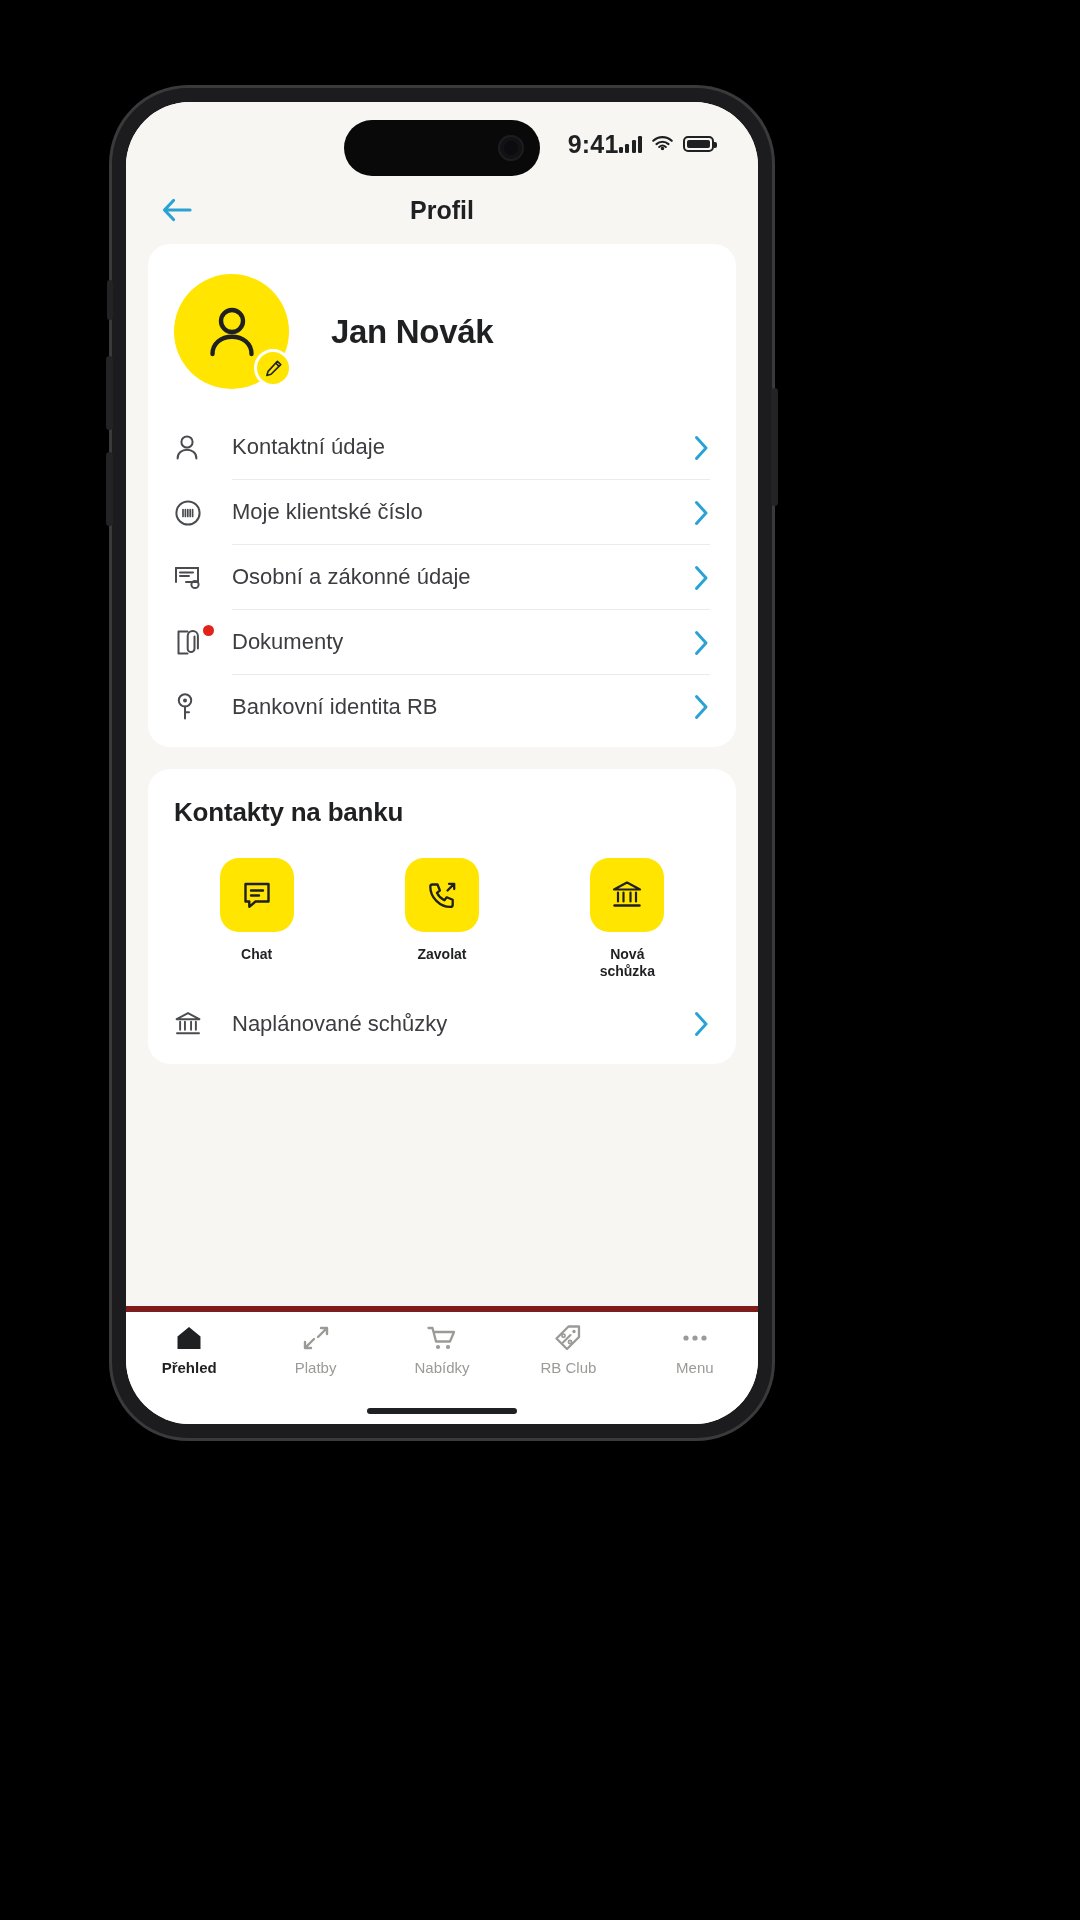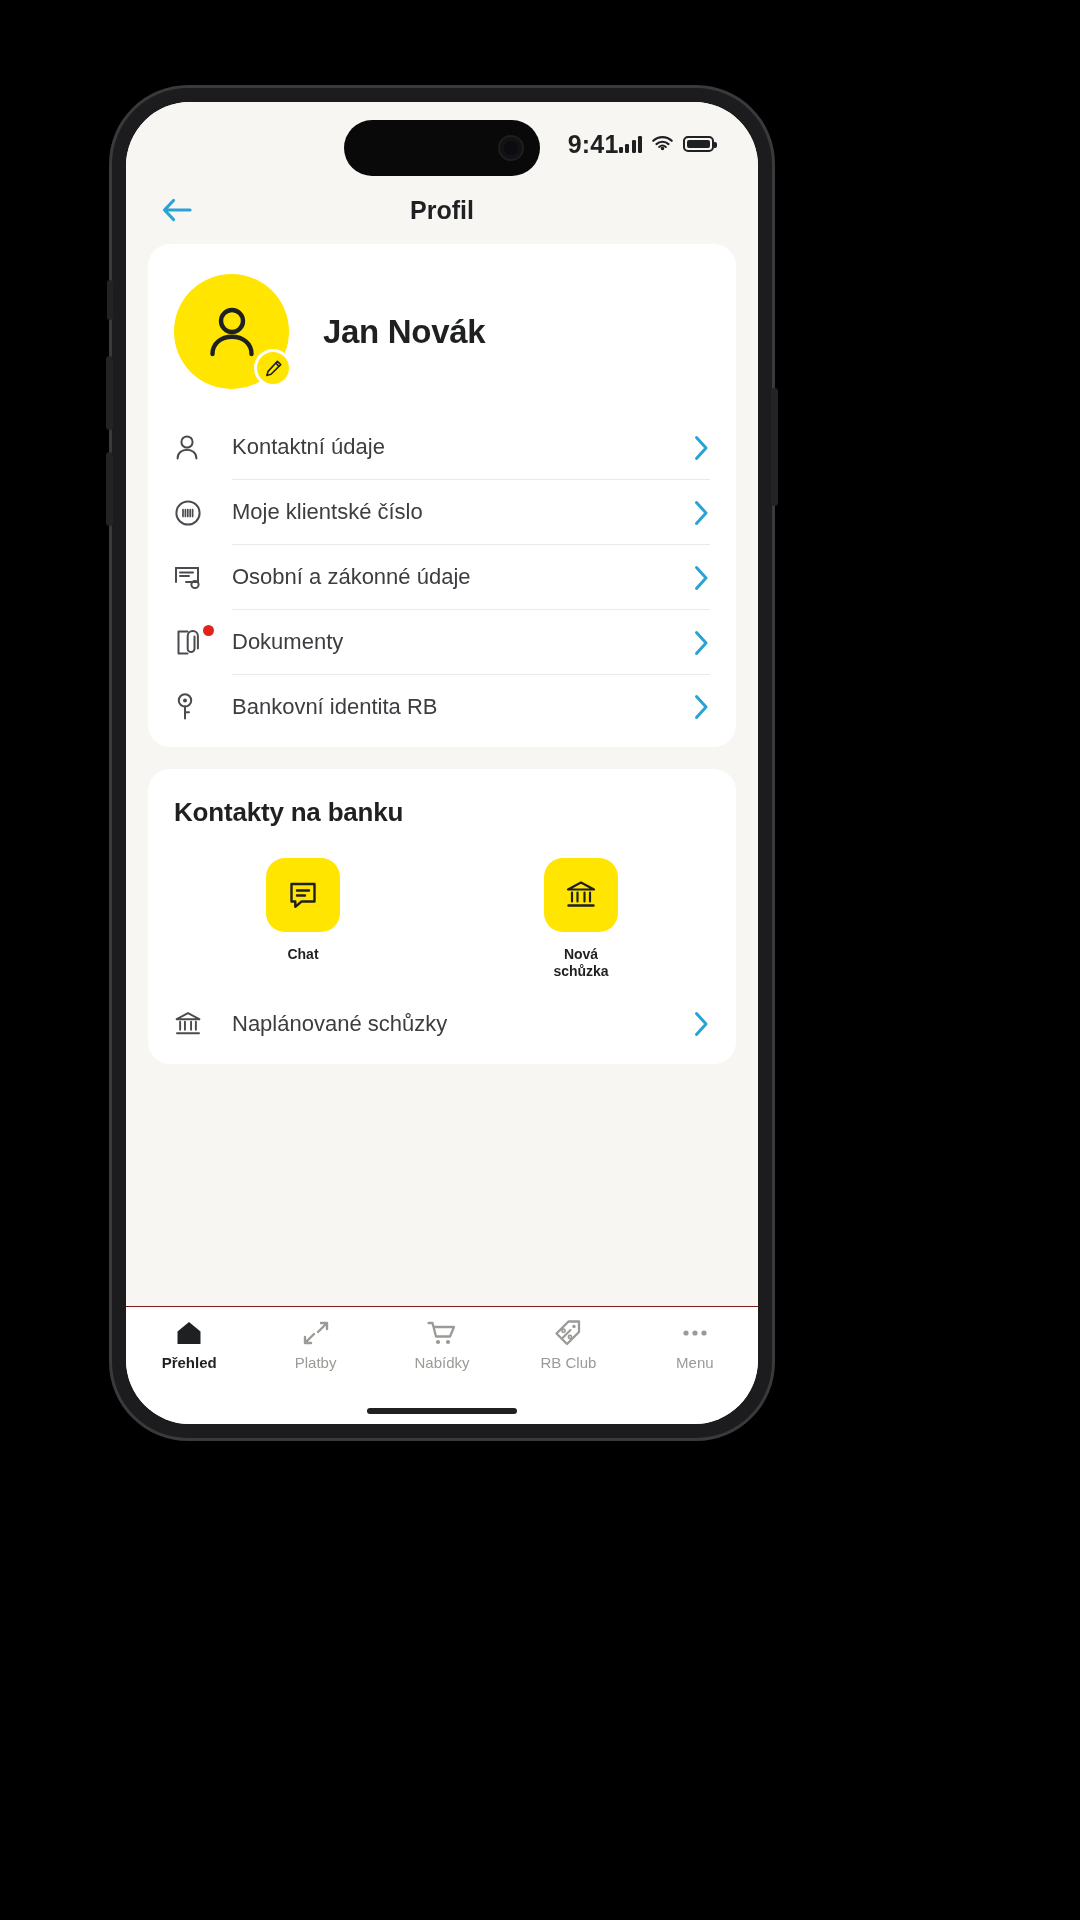--- a/index.html
+++ b/index.html
@@ -159,20 +159,21 @@
     border-radius: 22px;
     margin-bottom: 22px;
     padding: 0 0 8px 0;
   }
 
   
   .profile-head {
     display: flex;
     align-items: center;
     padding: 30px 0 26px 26px;
+    gap: 8px;
   }
   .avatar-wrap { position: relative; width: 115px; height: 115px; flex: 0 0 auto; }
   .avatar {
     width: 115px; height: 115px; border-radius: 50%;
     background: #ffe500;
     display: flex; align-items: center; justify-content: center;
   }
   .edit-badge {
     position: absolute;
     right: -3px; bottom: 2px;
@@ -263,21 +264,21 @@
   
   .tab-bar {
     position: absolute;
     left: 0; bottom: 0;
     width: 632px;
     height: 118px;
     background: #ffffff;
     display: flex;
     align-items: flex-start;
     padding-top: 12px;
-    border-top: 1px solid #7f1d1d;
+    border-top: 6px solid #7f1d1d;
   }
   .tab {
     flex: 1;
     display: flex; flex-direction: column; align-items: center;
     cursor: pointer;
     gap: 7px;
   }
   .tab-label {
     font-size: 15px;
     color: #9a9a96;
@@ -451,20 +452,29 @@
             <div class="qa-item">
               <div class="qa-tile">
                 <svg width="32" height="32" viewBox="0 0 32 32">
                   <path d="M4.5 5h23v17.5h-13l-6.2 5.3v-5.3H4.5V5z" stroke="#1f2022" stroke-width="2.4" fill="none" stroke-linejoin="round"></path>
                   <path d="M10 11.5h12M10 16.5h8" stroke="#1f2022" stroke-width="2.4" stroke-linecap="round"></path>
                 </svg>
               </div>
               <div class="qa-label">Chat</div>
             </div>
 
+            <div class="qa-item">
+              <div class="qa-tile">
+                <svg width="32" height="32" viewBox="0 0 32 32">
+                  <path d="M6.5 5.5h5l2.4 6-3 2.3a16.5 16.5 0 0 0 7.5 7.5l2.3-3 6 2.4v5c0 1.2-1 2.2-2.2 2.2C13.8 27.9 4.3 18.4 4.3 7.7c0-1.2 1-2.2 2.2-2.2z" stroke="#1f2022" stroke-width="2.3" fill="none" stroke-linejoin="round"></path>
+                  <path d="M21.5 11.5 28 5M23 4.8h5.2V10" stroke="#1f2022" stroke-width="2.3" fill="none" stroke-linecap="round" stroke-linejoin="round"></path>
+                </svg>
+              </div>
+              <div class="qa-label">Zavolat</div>
+            </div>
 
             <div class="qa-item">
               <div class="qa-tile">
                 <svg width="32" height="32" viewBox="0 0 32 32">
                   <path d="M16 3.5 29 10.5H3L16 3.5z" stroke="#1f2022" stroke-width="2.2" fill="none" stroke-linejoin="round"></path>
                   <path d="M7 13.5v9M12.5 13.5v9M19.5 13.5v9M25 13.5v9" stroke="#1f2022" stroke-width="2.2" stroke-linecap="round"></path>
                   <path d="M3.5 26.5h25" stroke="#1f2022" stroke-width="2.4" stroke-linecap="round"></path>
                 </svg>
               </div>
               <div class="qa-label">Nová<br>schůzka</div>

